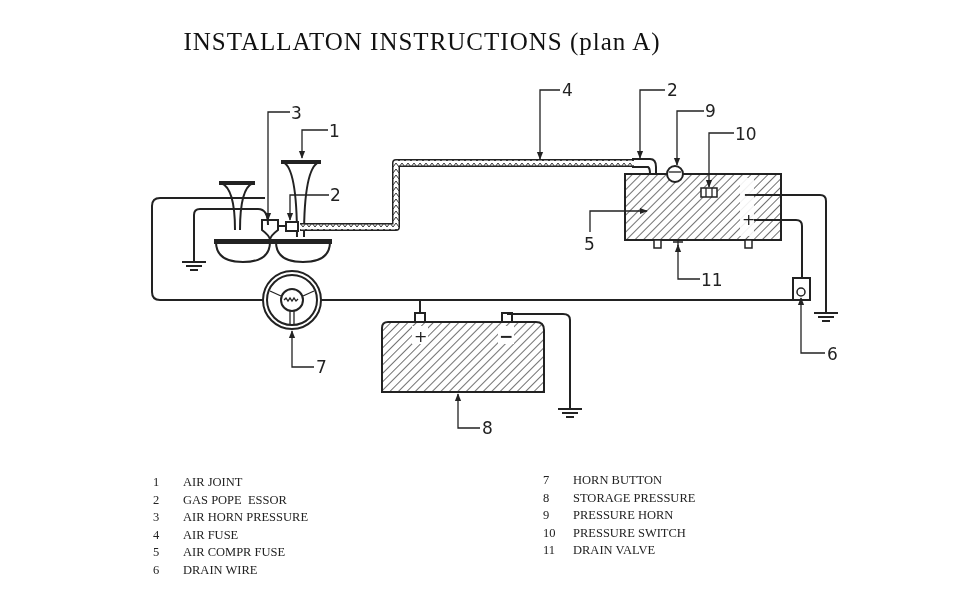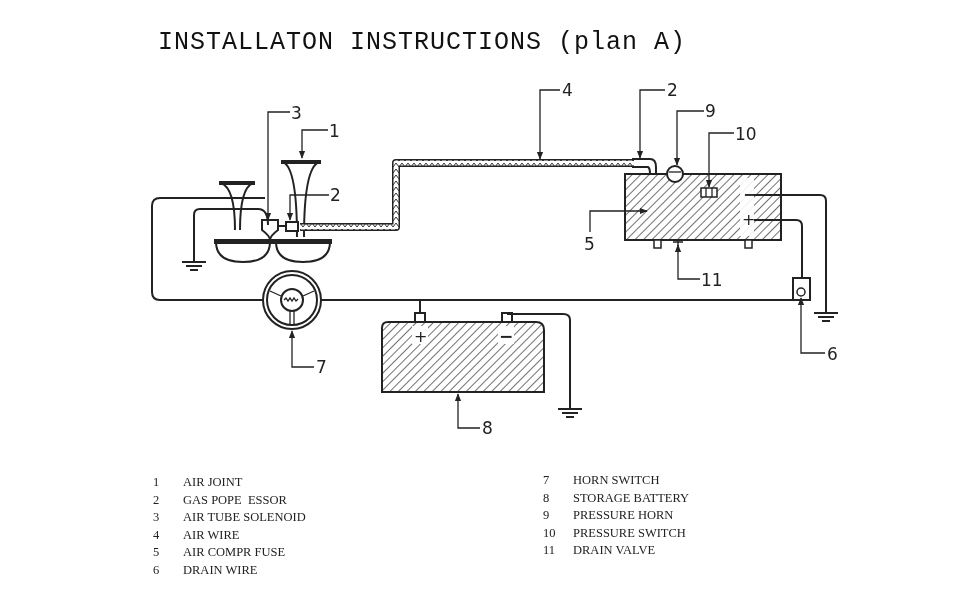--- a/index.html
+++ b/index.html
@@ -1,19 +1,19 @@
 <!DOCTYPE html>
 <html><head>
   <meta charset="utf-8">
   <style>
     html, body { margin:0; padding:0; background:#ffffff; }
     body { width:970px; height:600px; position:relative; overflow:hidden; }
     .title {
       position:absolute; left:0; top:28px; width:844px; text-align:center;
-      font-family:Liberation Mono, monospace;
+      font-family:Liberation Serif, serif;
       font-size:25px; letter-spacing:1px; color:#111;
     }
     svg#diagram { position:absolute; left:0; top:0; }
     .legend {
       position:absolute; font-family:"Liberation Serif","DejaVu Serif",serif;
       font-size:12.5px; color:#222; line-height:17.6px;
     }
     .legend .row { white-space:pre; display:flex; }
     .legend .num { width:30px; display:inline-block; }
     #legend-left { left:153px; top:474px; }
@@ -150,25 +150,25 @@
   <text class="callout" x="584" y="250">5</text>
   <text class="callout" x="701" y="286">11</text>
   <text class="callout" x="827" y="360">6</text>
   <text class="callout" x="316" y="373">7</text>
   <text class="callout" x="482" y="434">8</text>
 </svg>
 
 <div class="legend" id="legend-left">
   <div class="row"><span class="num">1</span><span>AIR JOINT</span></div>
   <div class="row"><span class="num">2</span><span>GAS POPE  ESSOR</span></div>
-  <div class="row"><span class="num">3</span><span>AIR TUBE SOLENOID</span></div>
-  <div class="row"><span class="num">4</span><span>AIR WIRE</span></div>
+  <div class="row"><span class="num">3</span><span>AIR HORN PRESSURE</span></div>
+  <div class="row"><span class="num">4</span><span>AIR FUSE</span></div>
   <div class="row"><span class="num">5</span><span>AIR COMPR FUSE</span></div>
   <div class="row"><span class="num">6</span><span>DRAIN WIRE</span></div>
 </div>
 
 <div class="legend" id="legend-right">
-  <div class="row"><span class="num">7</span><span>HORN SWITCH</span></div>
-  <div class="row"><span class="num">8</span><span>STORAGE BATTERY</span></div>
+  <div class="row"><span class="num">7</span><span>HORN BUTTON</span></div>
+  <div class="row"><span class="num">8</span><span>STORAGE PRESSURE</span></div>
   <div class="row"><span class="num">9</span><span>PRESSURE HORN</span></div>
   <div class="row"><span class="num">10</span><span>PRESSURE SWITCH</span></div>
   <div class="row"><span class="num">11</span><span>DRAIN VALVE</span></div>
 </div>
 
 </body></html>

